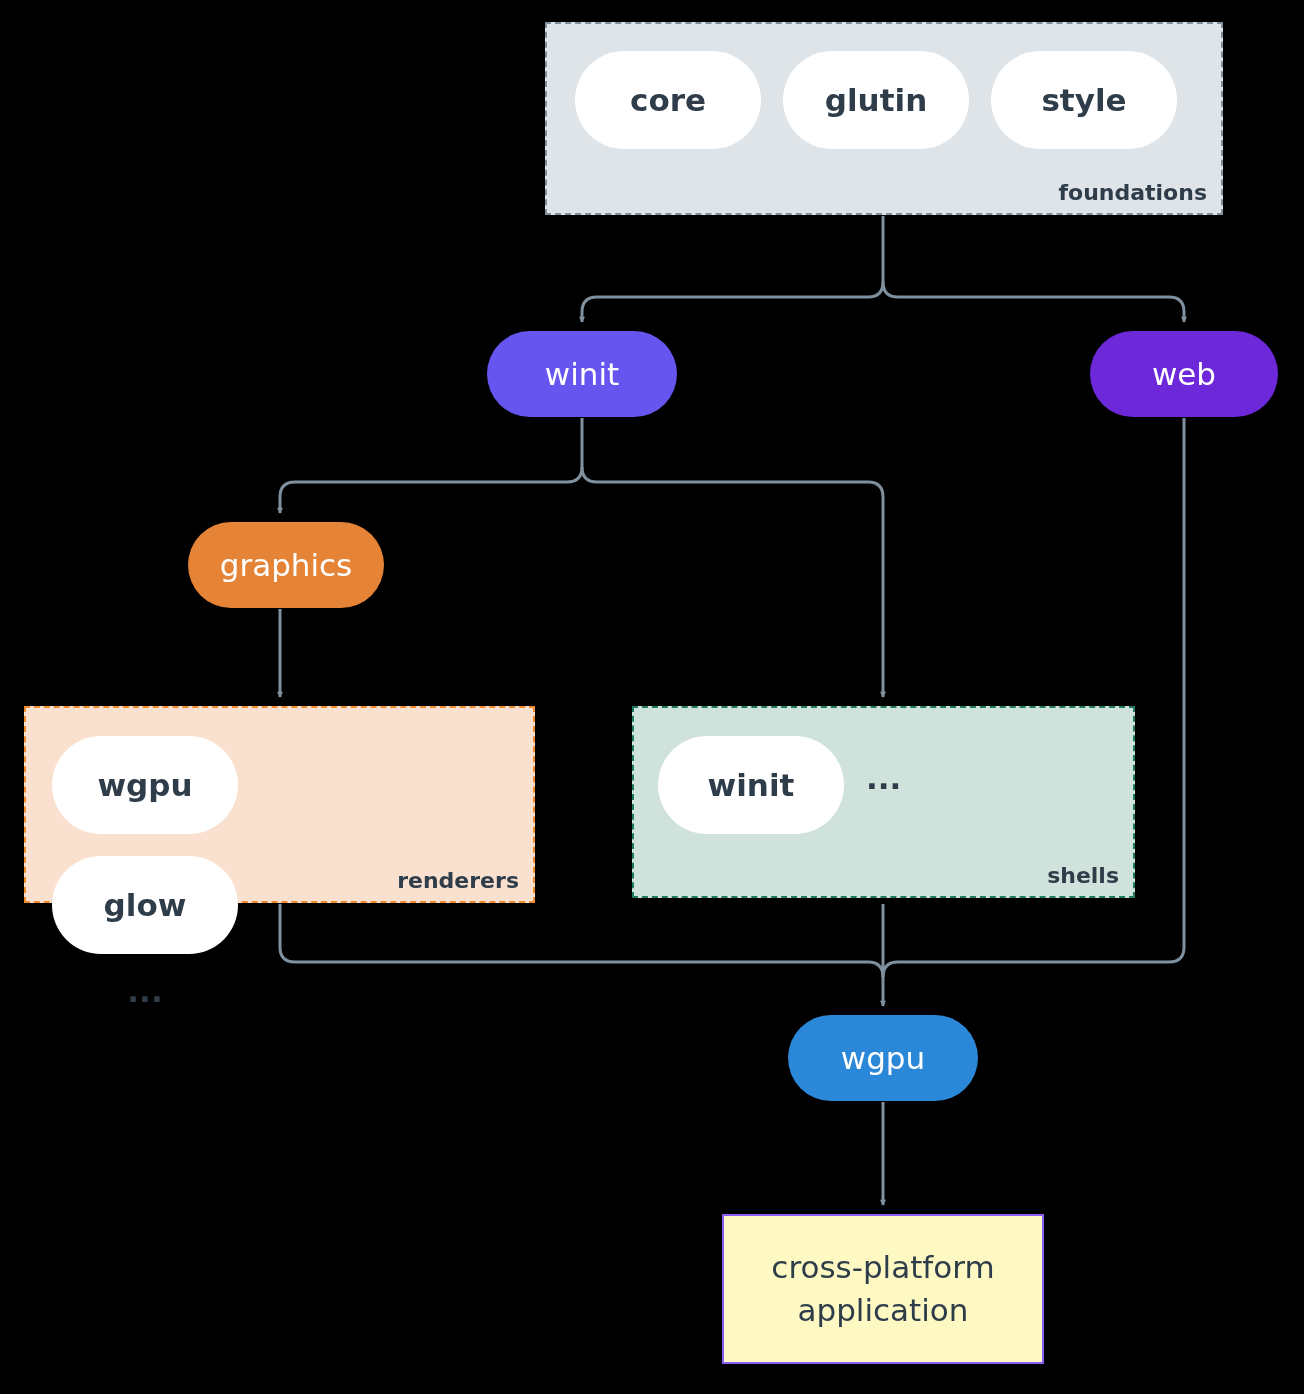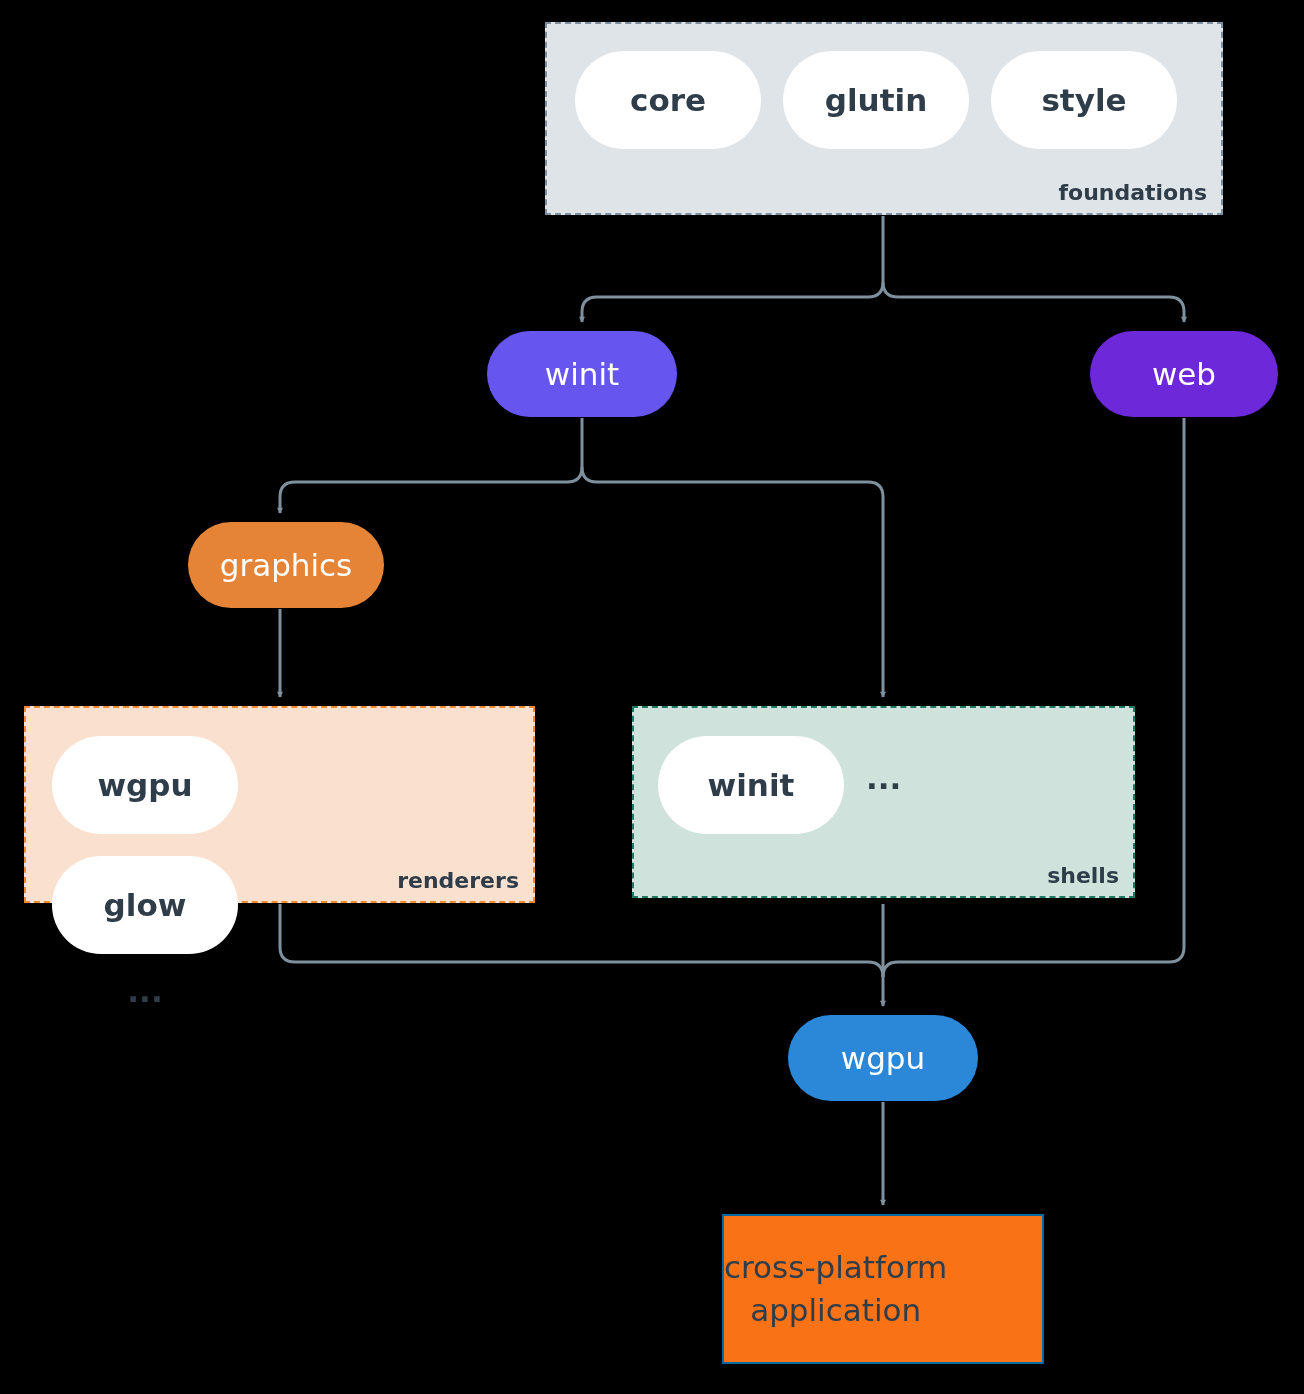--- a/index.html
+++ b/index.html
@@ -162,29 +162,29 @@
   }
 
   
   #node-application {
     position: absolute;
     left: 722px;
     top: 1214px;
     width: 322px;
     height: 150px;
     box-sizing: border-box;
-    background: #f97316;
-    border: 2px solid #0369a1;
+    background: #fef9c3;
+    border: 2px solid #8b5cf6;
     color: #2e3d49;
     font-size: 31px;
     line-height: 1.4;
     text-align: center;
     display: flex;
     align-items: center;
-    justify-content: flex-start;
+    justify-content: center;
   }
   #node-application .line {
     display: block;
   }
 </style>
 </head>
 <body>
 
 <div id="stage">
 

